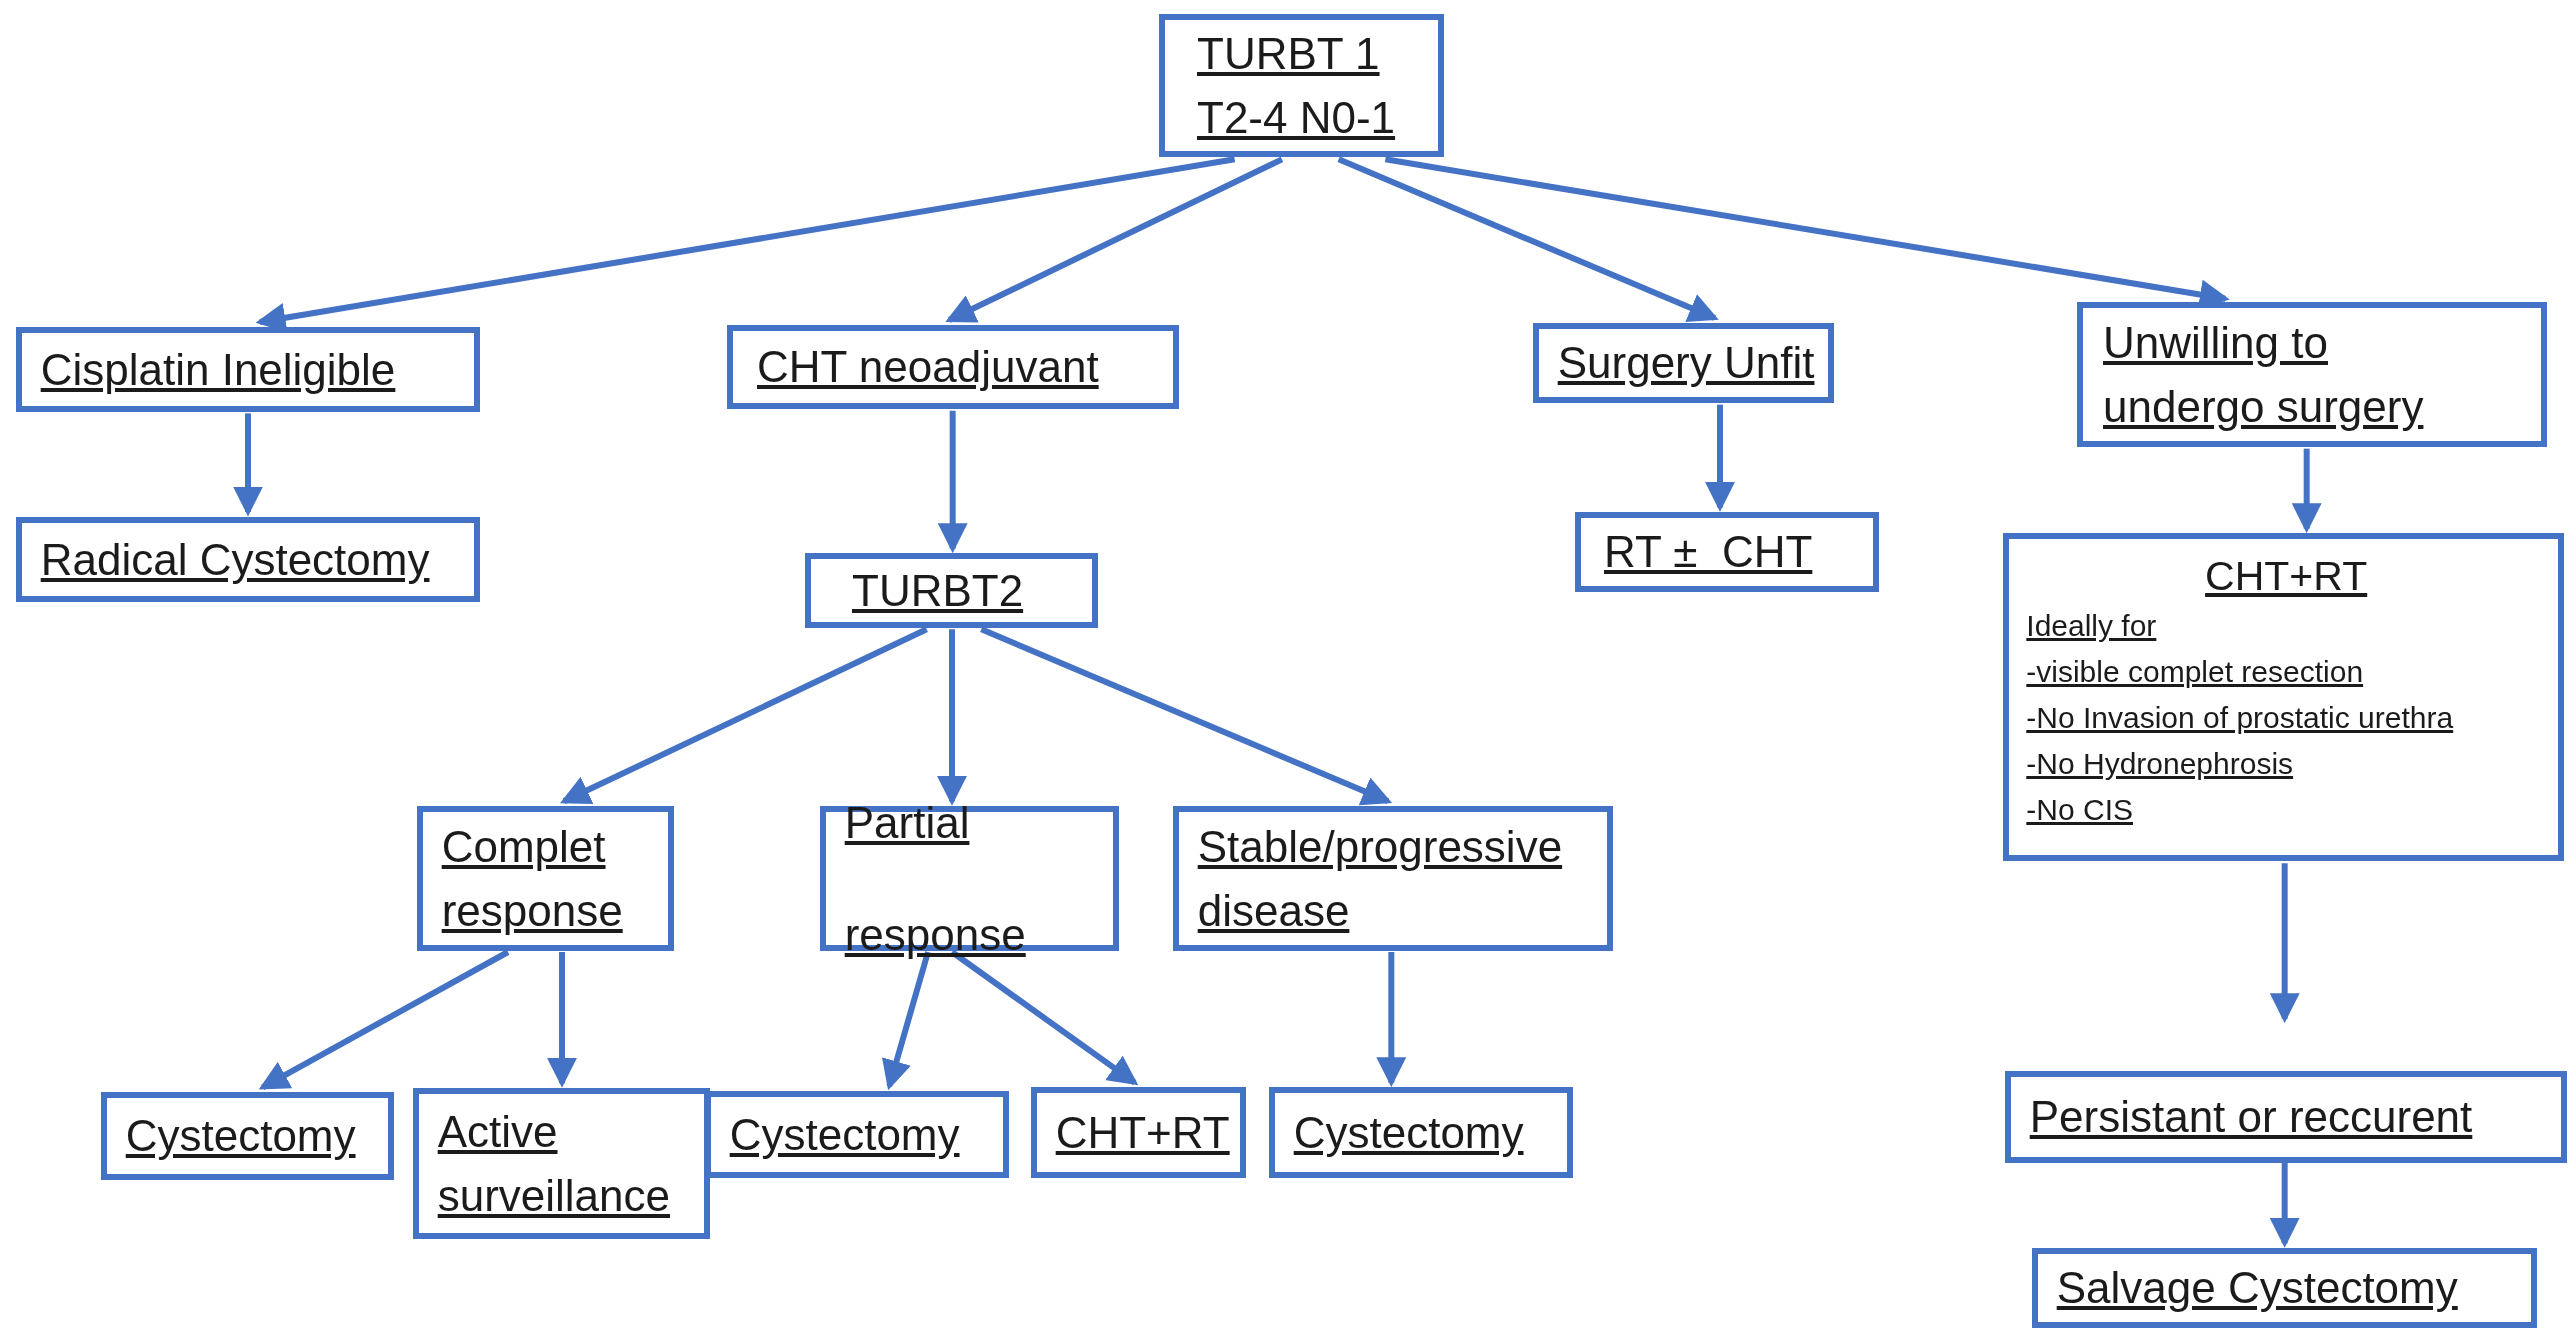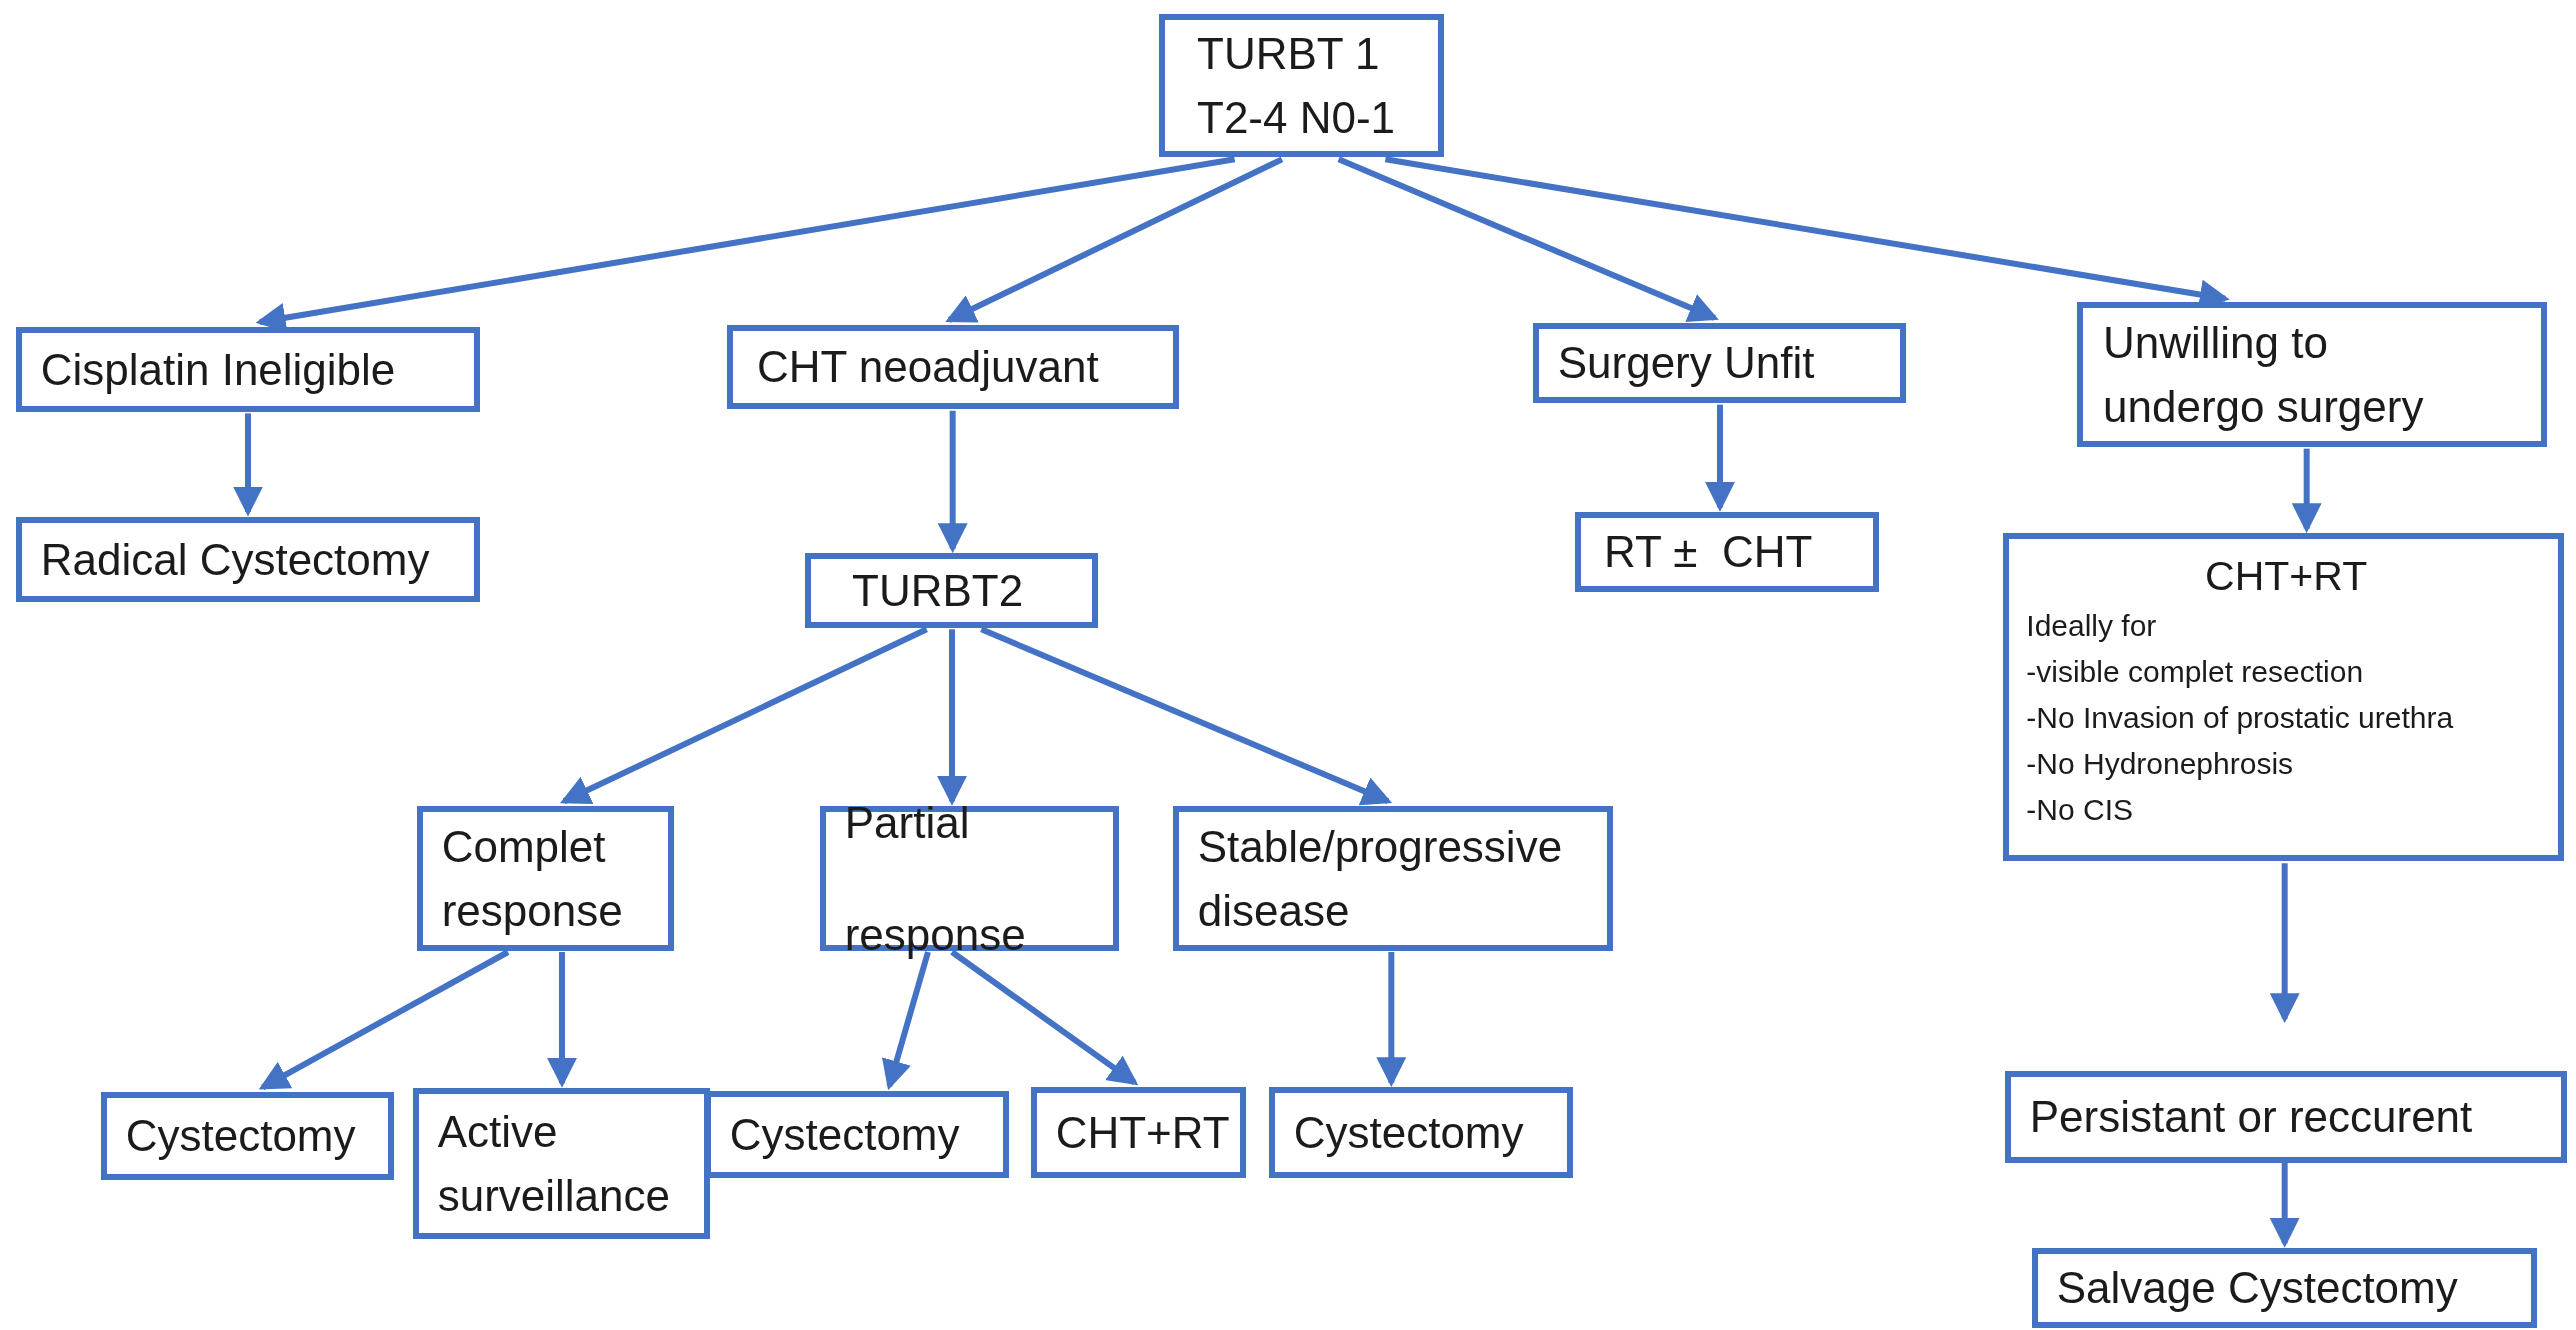--- a/index.html
+++ b/index.html
@@ -16,20 +16,21 @@
     position: absolute;
     box-sizing: border-box;
     border: 6.7px solid var(--accent, #4472C4);
     background: #ffffff;
     display: flex;
     flex-direction: column;
     justify-content: center;
     padding: 4px 12px 4px 18.7px;
     font-size: 44px;
     line-height: 1.45;
+    text-decoration: underline;
   }
   .line { display: block; white-space: pre; }
   .node.detail {
     justify-content: flex-start;
     padding-top: 10.7px;
     padding-left: 17.3px;
   }
   .detail-title {
     text-align: center;
     font-size: 41px;
@@ -98,21 +99,21 @@
   </div>
 
   <div class="node" style="left:727px; top:325px; width:452px; height:84px; padding-left:24px;">
     <span class="line">CHT neoadjuvant</span>
   </div>
 
   <div class="node" style="left:805px; top:553px; width:293px; height:75px; padding-left:41px;">
     <span class="line">TURBT2</span>
   </div>
 
-  <div class="node" style="left:1533px; top:323px; width:373px; height:80px;">
+  <div class="node" style="left:1533px; top:323px; width:301px; height:80px;">
     <span class="line">Surgery Unfit</span>
   </div>
 
   <div class="node" style="left:1575px; top:512px; width:304px; height:80px; padding-left:23px;">
     <span class="line">RT ±  CHT</span>
   </div>
 
   <div class="node" style="left:2077px; top:302px; width:470px; height:145px;padding-left:20px;">
     <span class="line">Unwilling to</span>
     <span class="line">undergo surgery</span>

